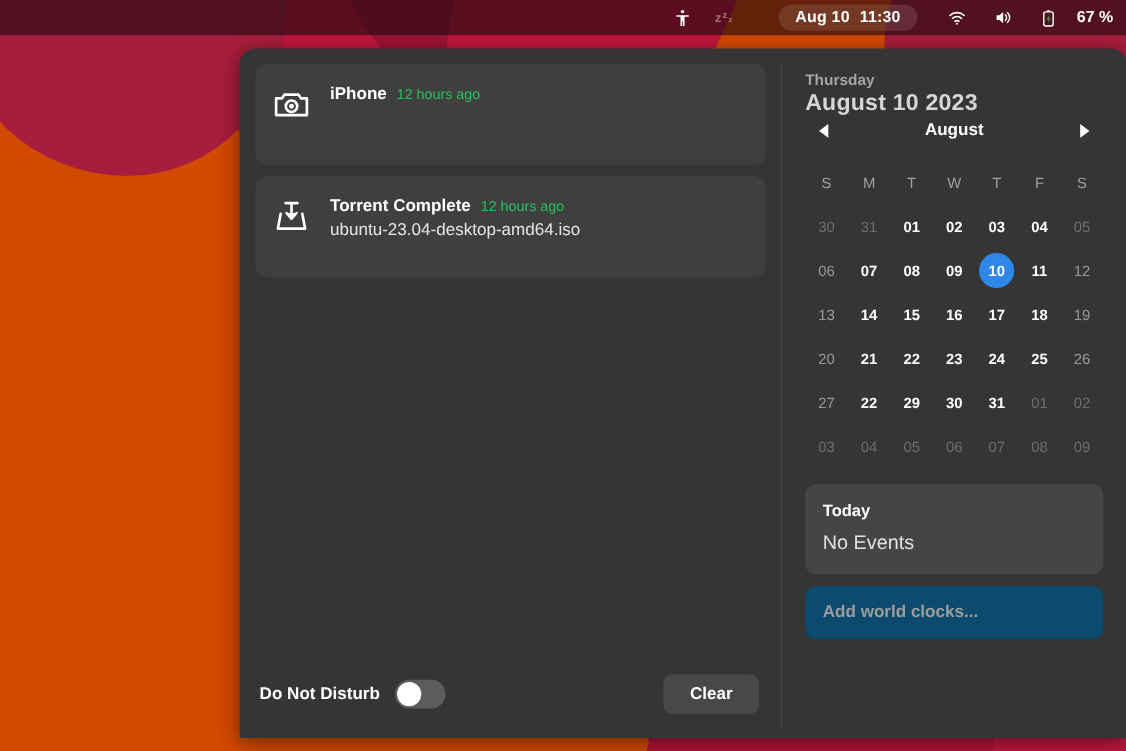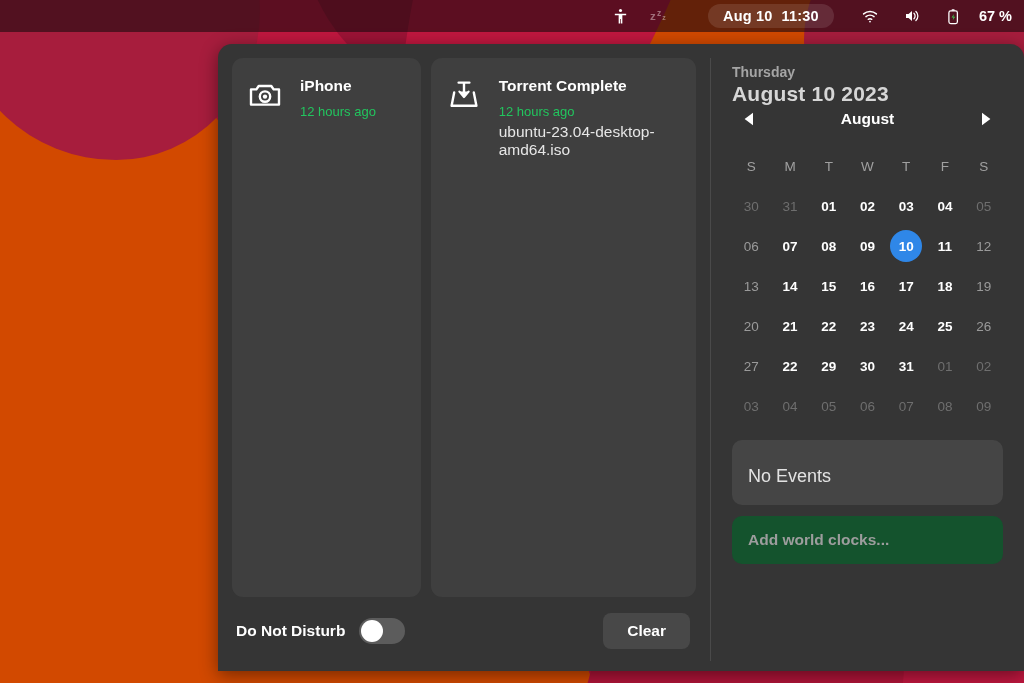--- a/index.html
+++ b/index.html
@@ -152,21 +152,21 @@
     height: 100%;
     display: flex;
     flex-direction: column;
     padding: 14px 14px 0 14px;
     position: relative;
   }
 
   #notif-list {
     flex: 1 1 auto;
     display: flex;
-    flex-direction: row;
+    flex-direction: column;
     gap: 10px;
     overflow: hidden;
   }
 
   .notif-card {
     background: #3f3f3f;
     border-radius: 11px;
     padding: 16px 14px;
     display: flex;
     align-items: flex-start;
@@ -348,21 +348,21 @@
     font-size: 15px;
     font-weight: bold;
     color: #ffffff;
   }
   .events-body {
     margin-top: 10px;
     font-size: 18px;
     color: #e2e2e2;
   }
   .placeholder-card {
-    background: #14532d;
+    background: #0c4a6e;
     border-radius: 10px;
     margin-top: 11px;
     padding: 15px 16px;
     font-size: 15.5px;
     font-weight: bold;
     color: #9d9d9d;
     cursor: pointer;
   }
 </style>
 </head>
@@ -554,20 +554,21 @@
           <div class="cal-day other">03</div>
           <div class="cal-day other">04</div>
           <div class="cal-day other">05</div>
           <div class="cal-day other">06</div>
           <div class="cal-day other">07</div>
           <div class="cal-day other">08</div>
           <div class="cal-day other">09</div>
         </div>
 
       <div class="cal-card" id="events-card">
+        <div class="events-title">Today</div>
         <div class="events-body">No Events</div>
       </div>
 
       <div class="placeholder-card">Add world clocks...</div>
 
     </div>
   </div>
 </div>
 
 </body></html>

